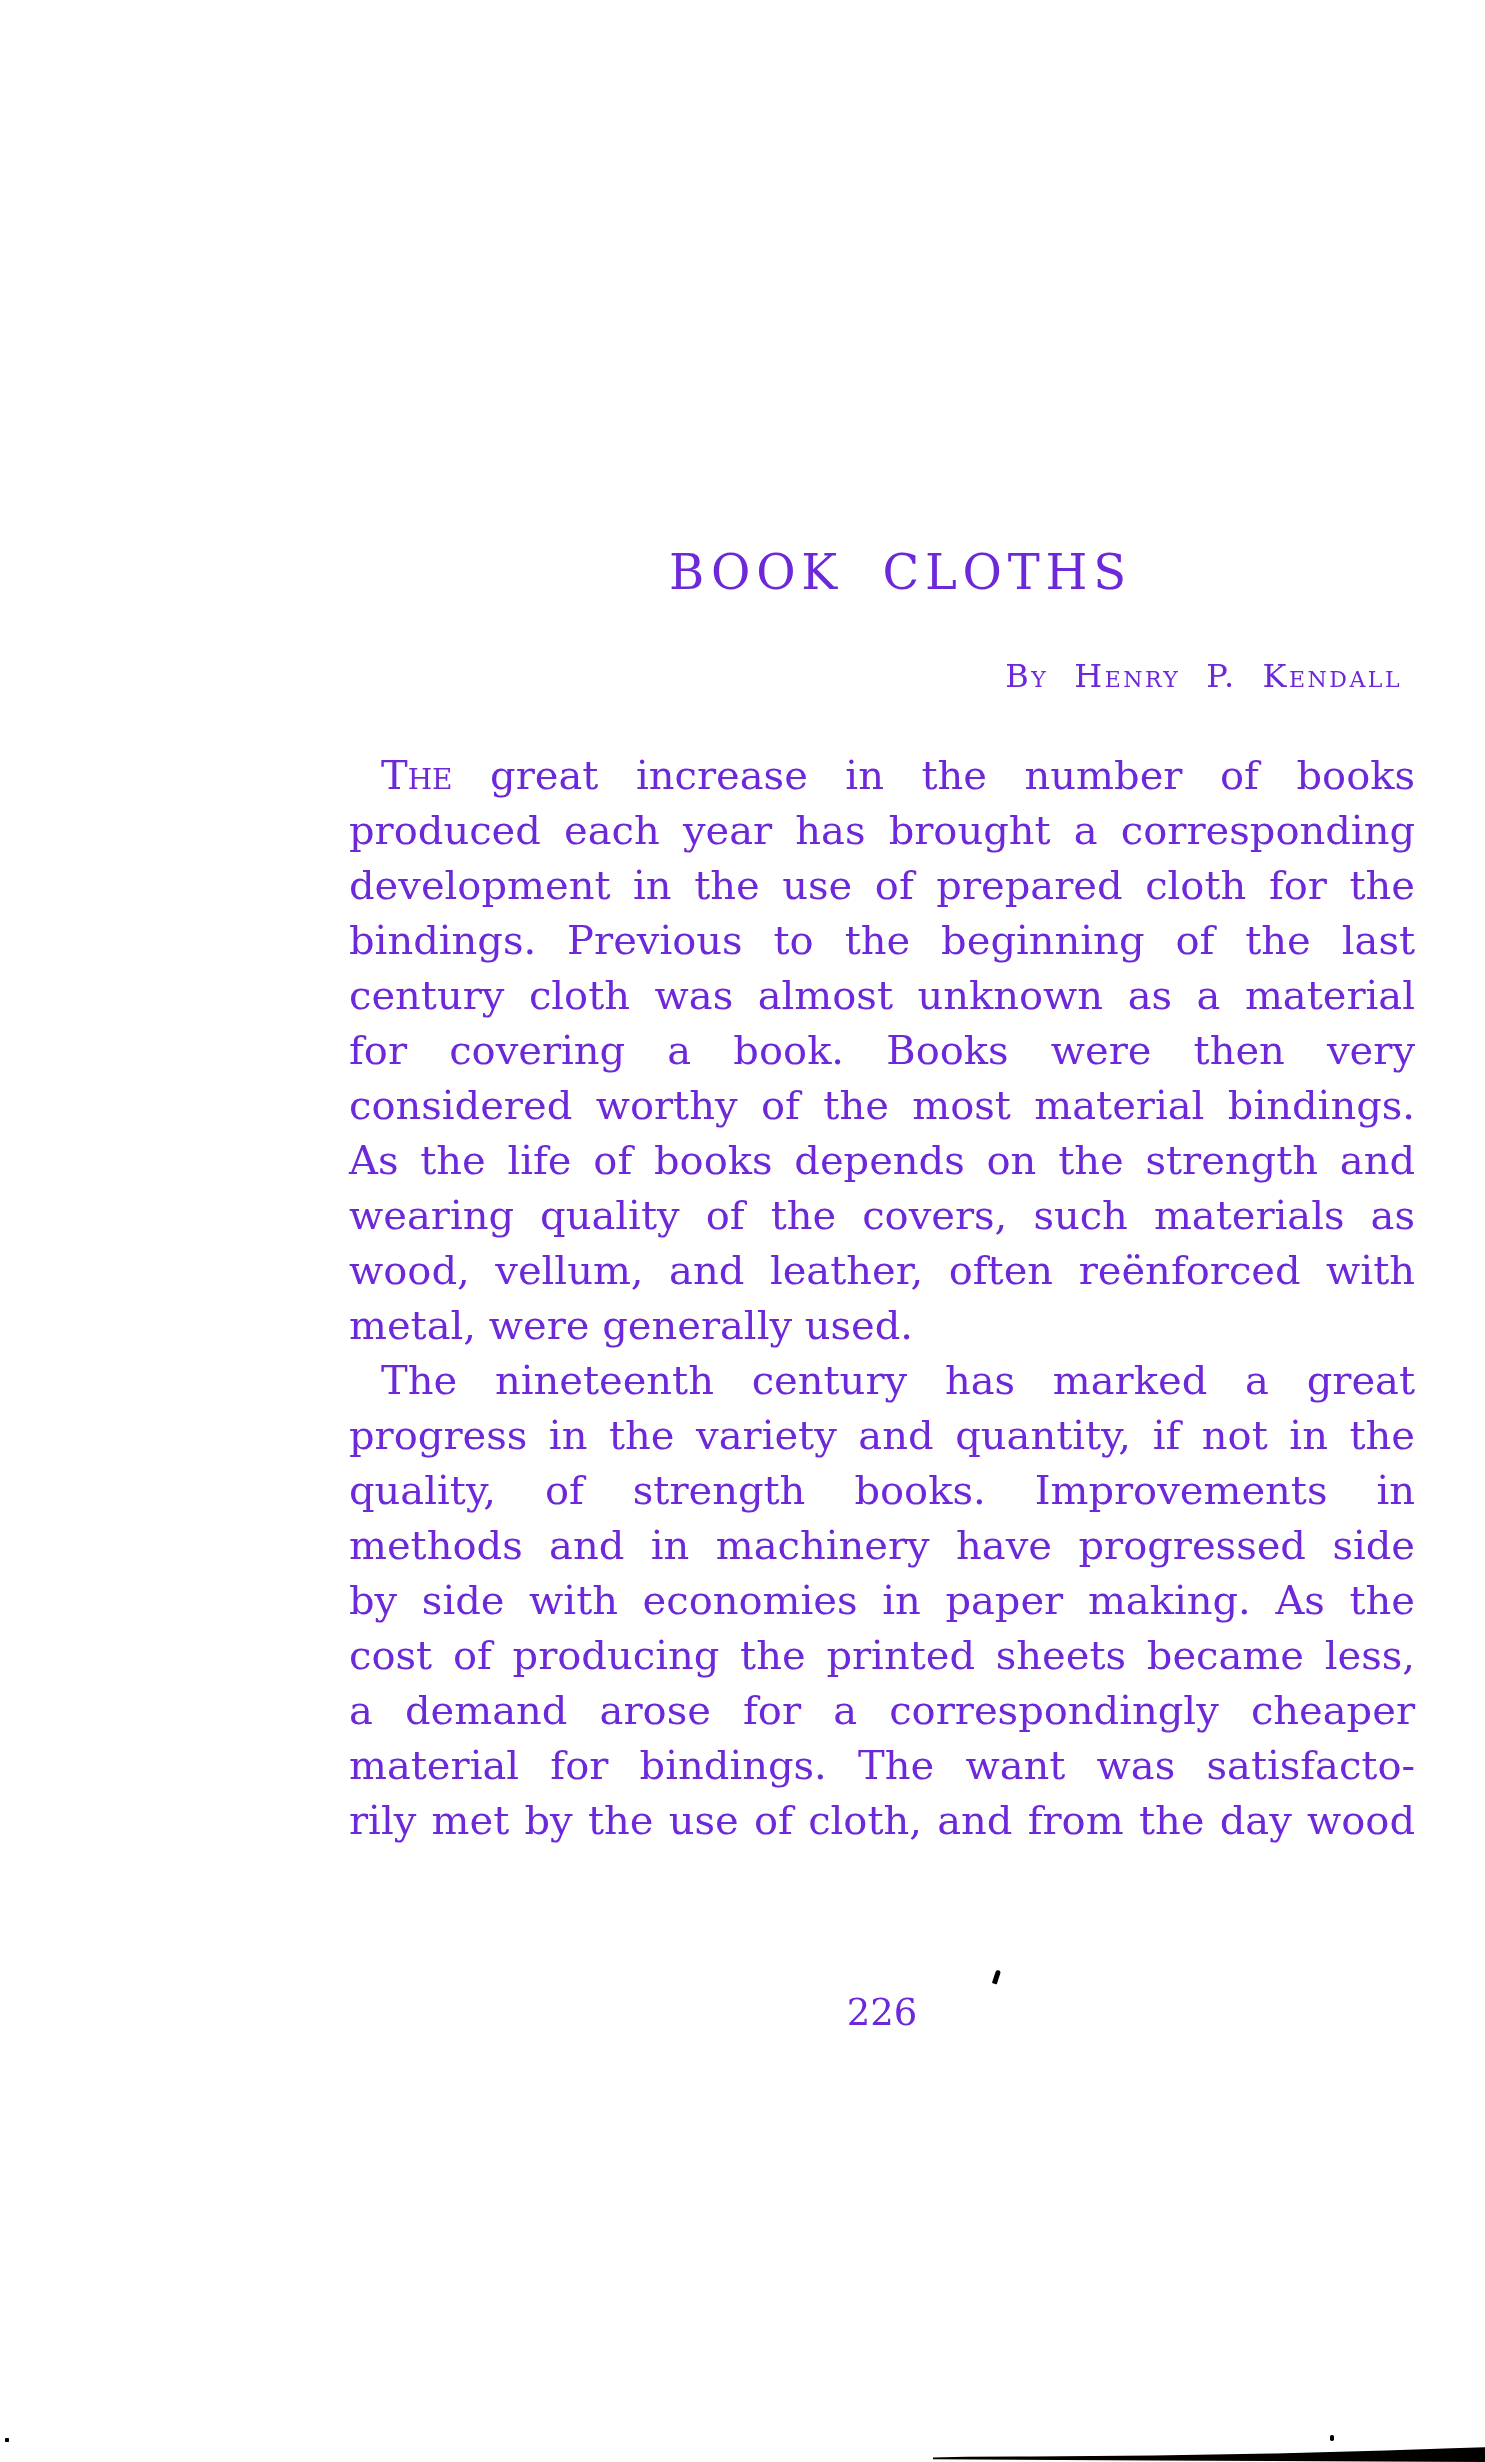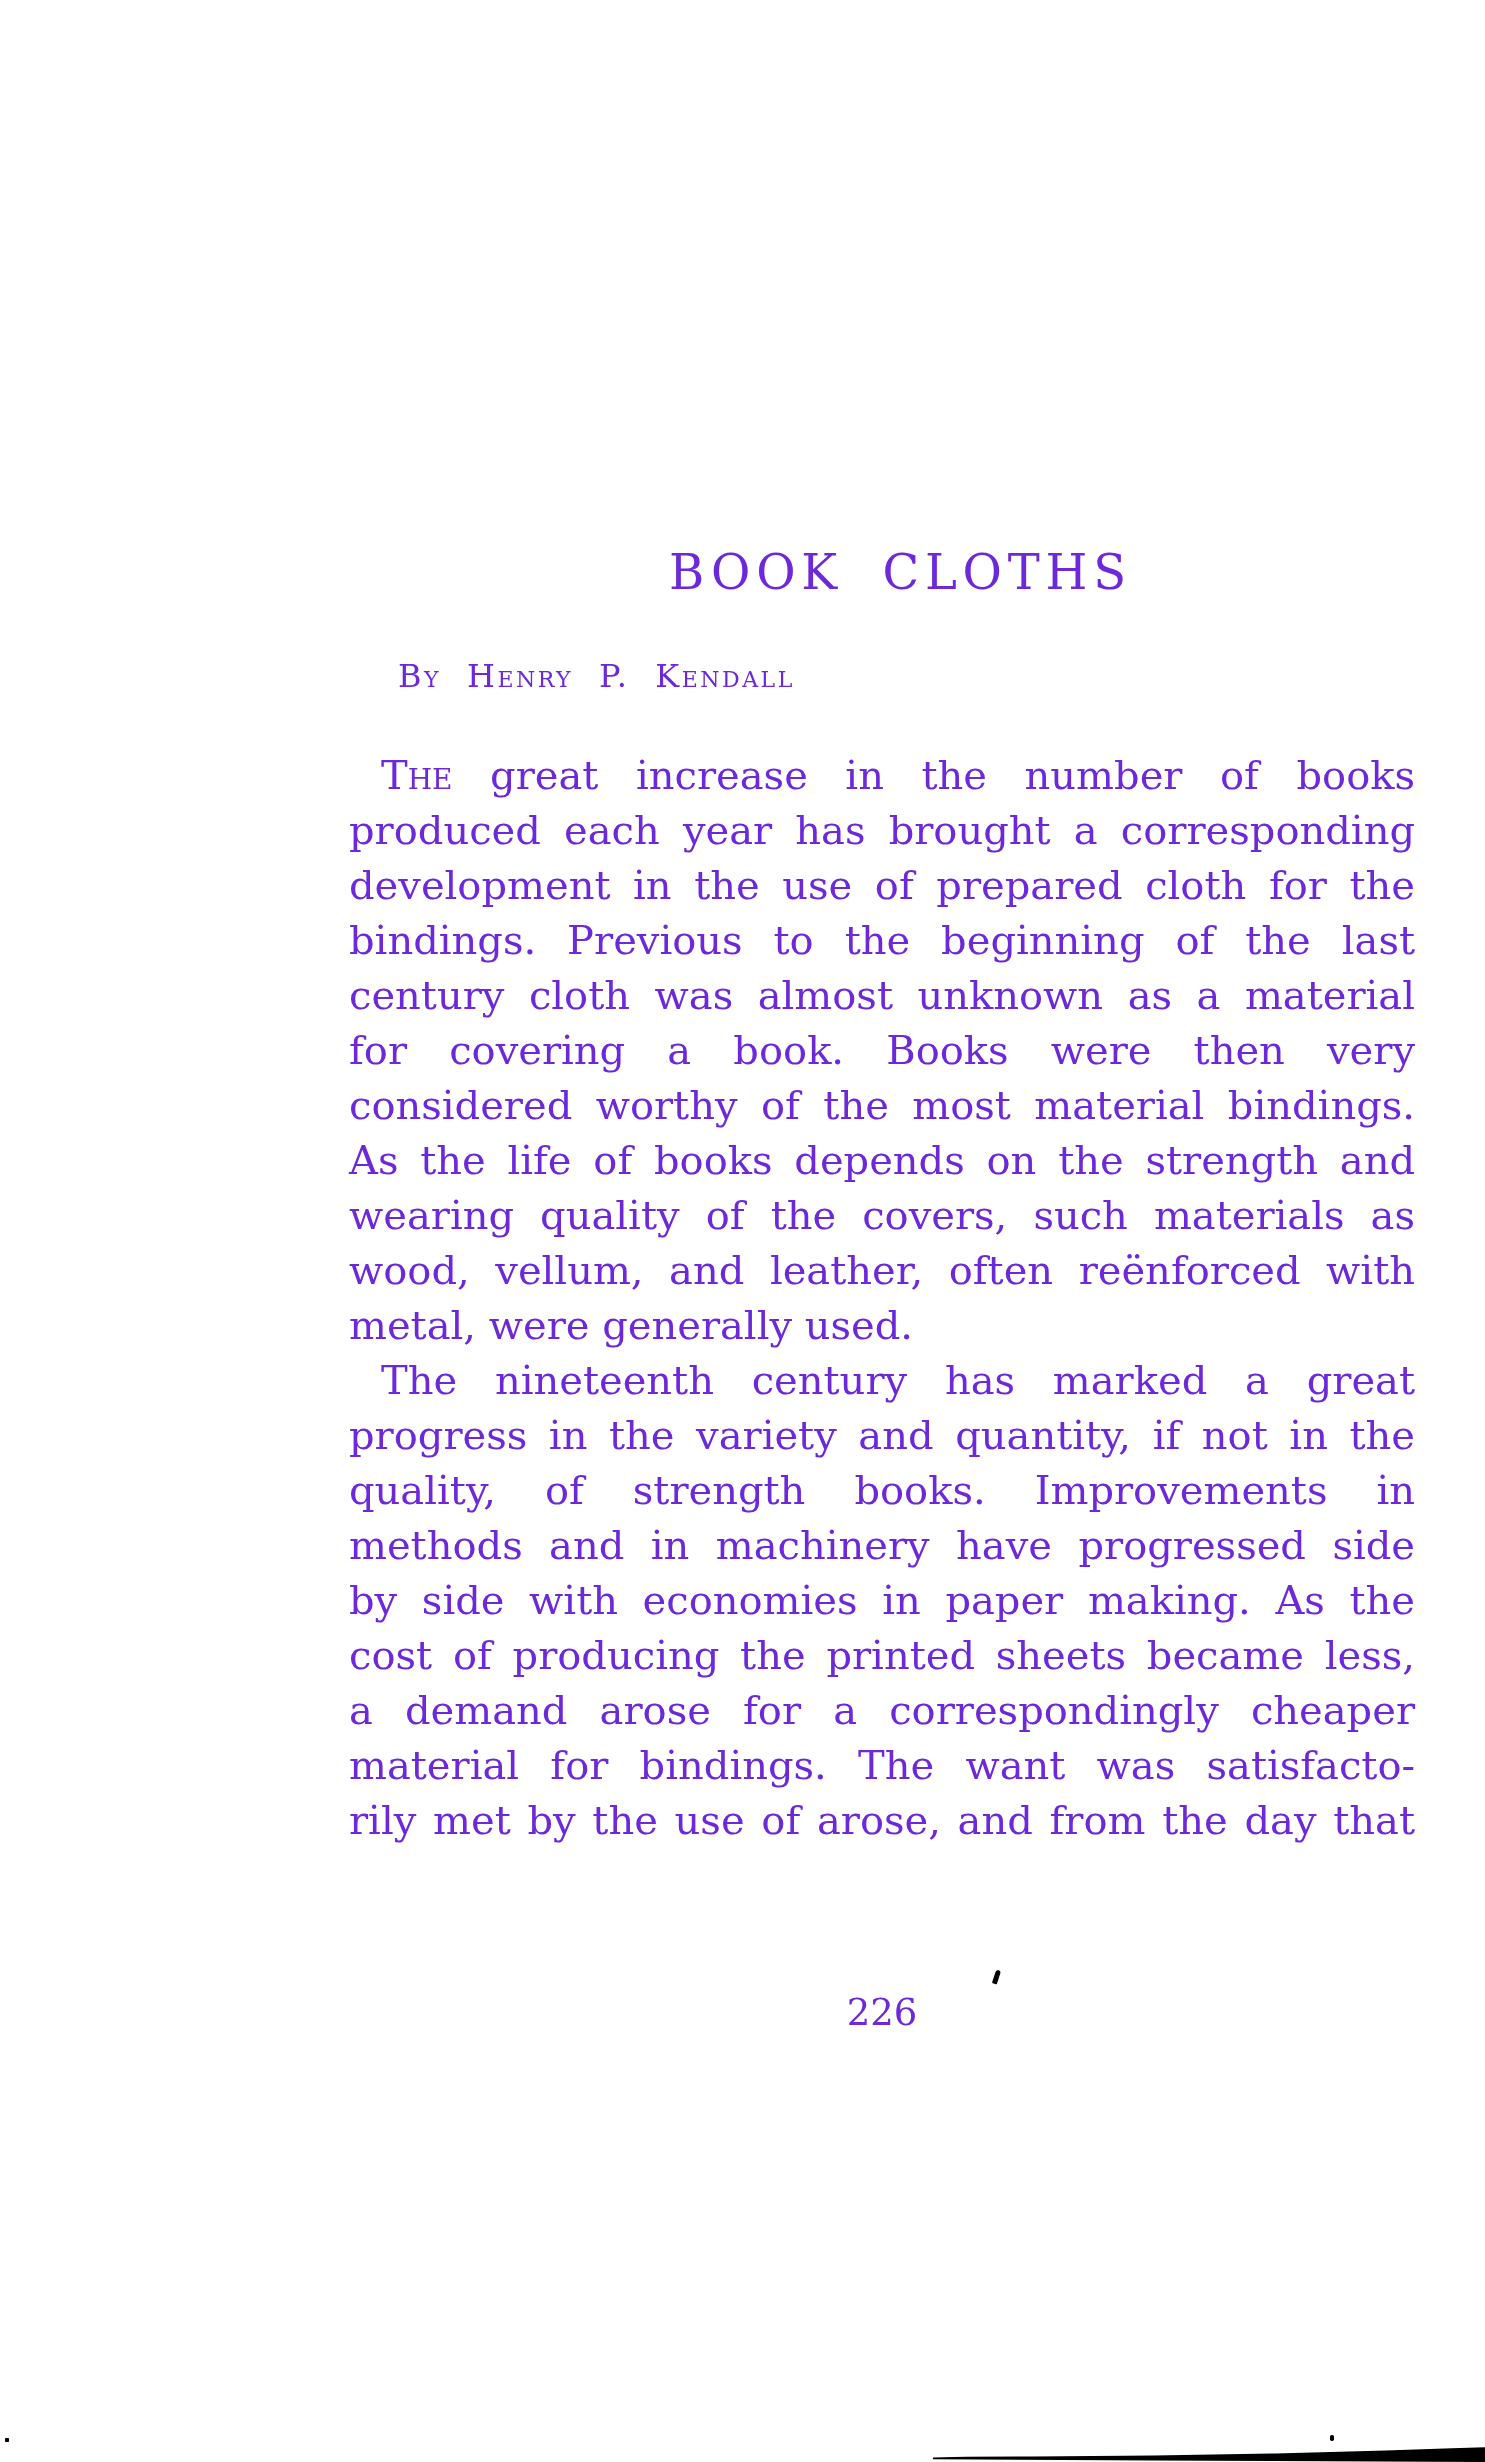--- a/index.html
+++ b/index.html
@@ -26,23 +26,23 @@
     box-sizing: border-box;
     font-size: 48px;
     line-height: 55px;
     letter-spacing: 5.8px;
     word-spacing: 18.3px;
     white-space: nowrap;
   }
   .byline {
     position: absolute;
     top: 654px;
-    left: 361px;
+    left: 336px;
     width: 1066px;
-    text-align: left;
+    text-align: right;
     padding-left: 37px;
     box-sizing: border-box;
     font-size: 32px;
     line-height: 45px;
     letter-spacing: 2.5px;
     word-spacing: 13.3px;
     font-variant-caps: small-caps;
     white-space: nowrap;
   }
   .body-text {
@@ -115,21 +115,21 @@
       <div class="line">wood, vellum, and leather, often reënforced with</div>
       <div class="line no-just">metal, were generally used.</div>
       <div class="line indent">The nineteenth century has marked a great</div>
       <div class="line">progress in the variety and quantity, if not in the</div>
       <div class="line">quality, of strength books. Improvements in</div>
       <div class="line">methods and in machinery have progressed side</div>
       <div class="line">by side with economies in paper making. As the</div>
       <div class="line">cost of producing the printed sheets became less,</div>
       <div class="line">a demand arose for a correspondingly cheaper</div>
       <div class="line">material for bindings. The want was satisfacto-</div>
-      <div class="line">rily met by the use of arose, and from the day that</div>
+      <div class="line">rily met by the use of cloth, and from the day wood</div>
     </div>
 
   <div class="page-number">226</div>
 
   <div class="artifact speck-a"></div>
   <div class="artifact speck-b"></div>
   <div class="artifact tick"></div>
   <div class="artifact gutter-shadow"></div>
 
 </div>

